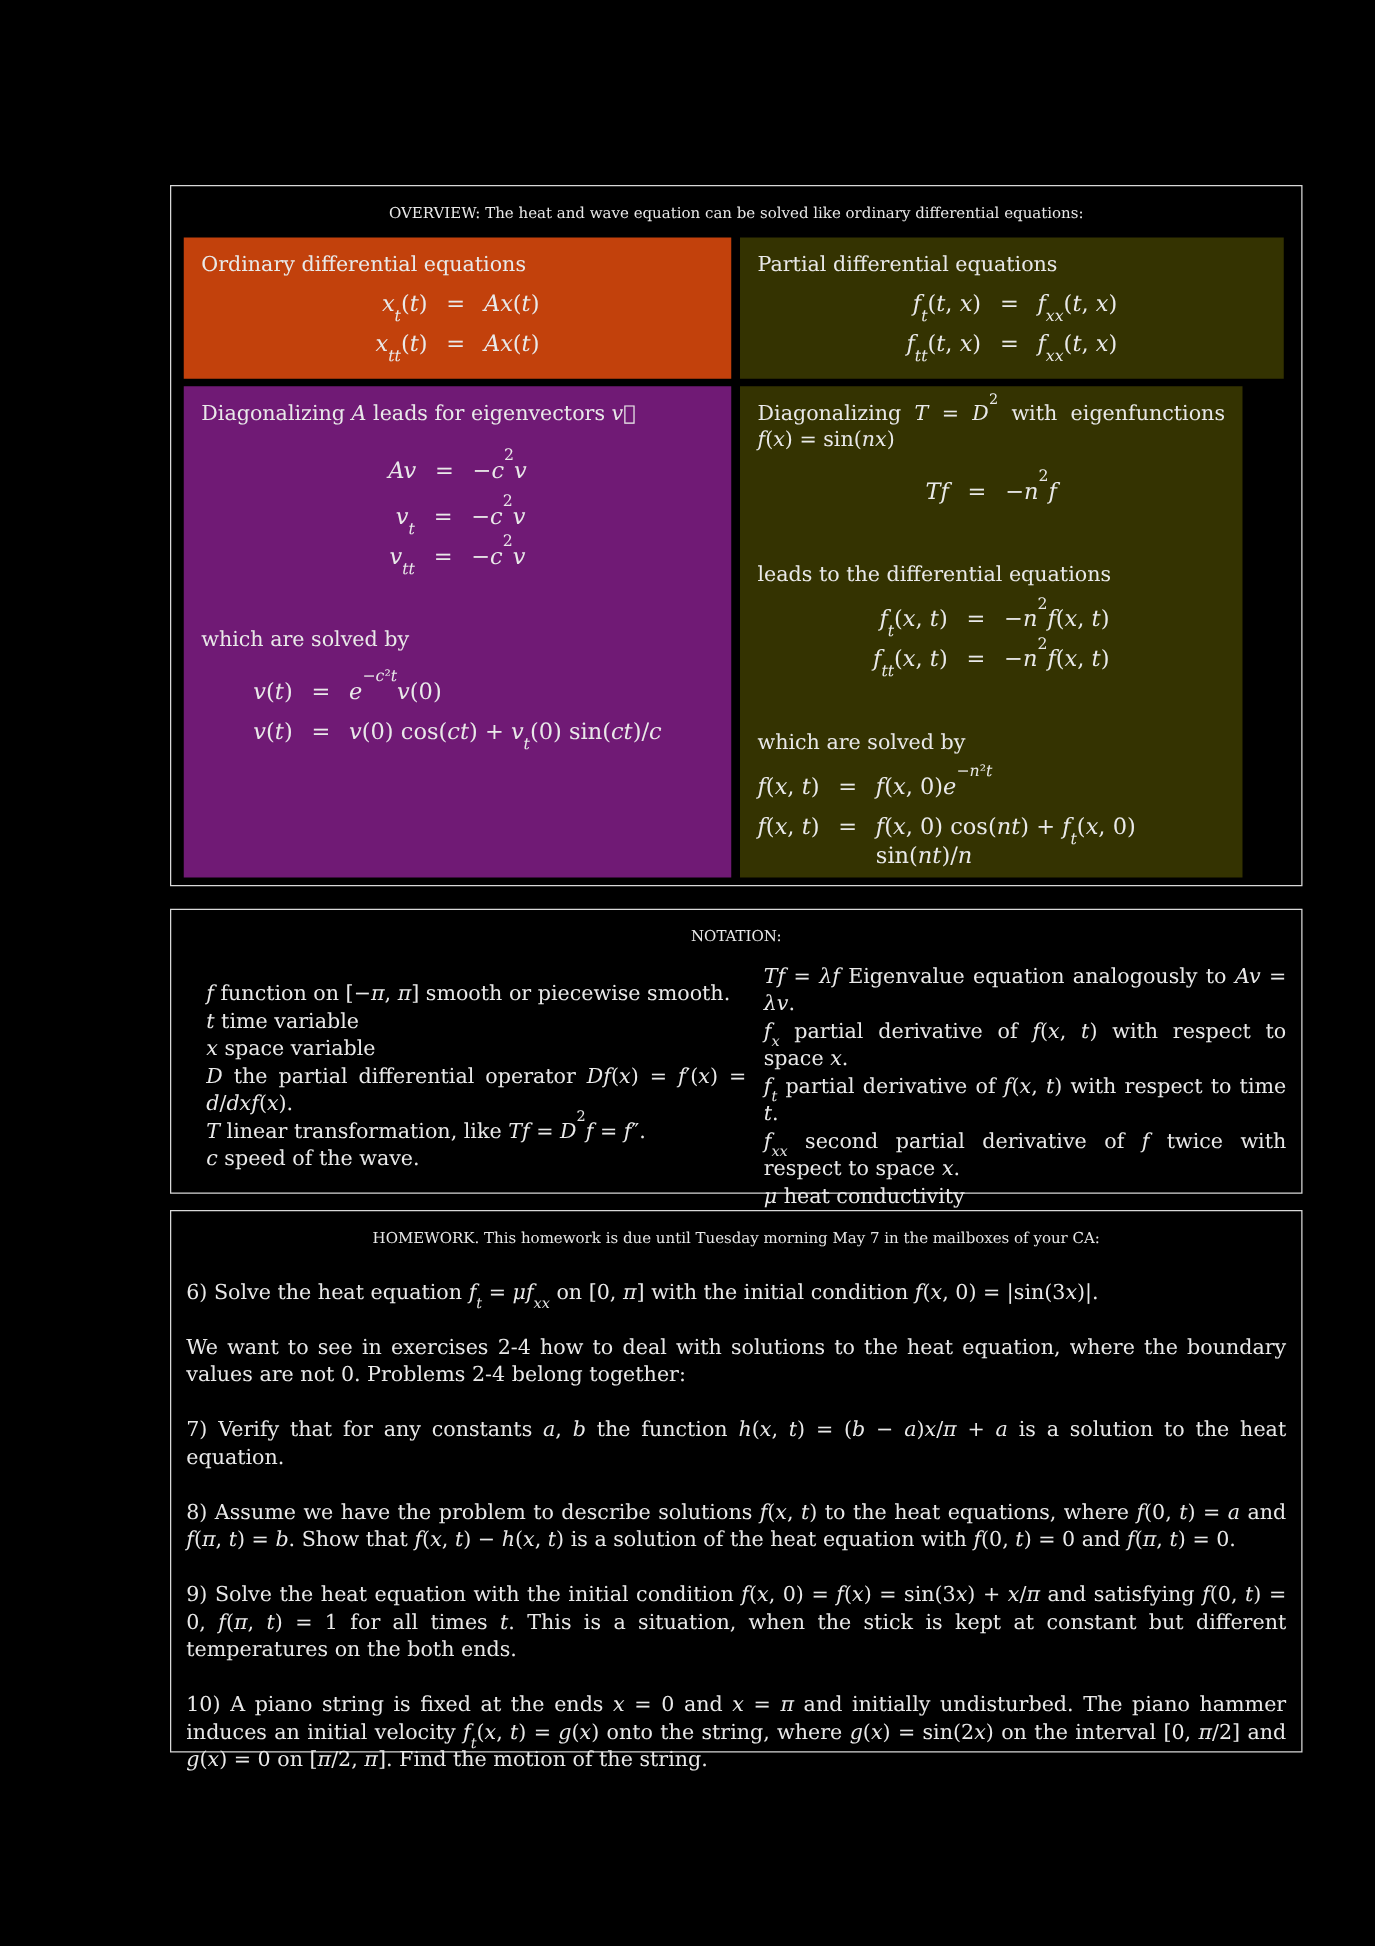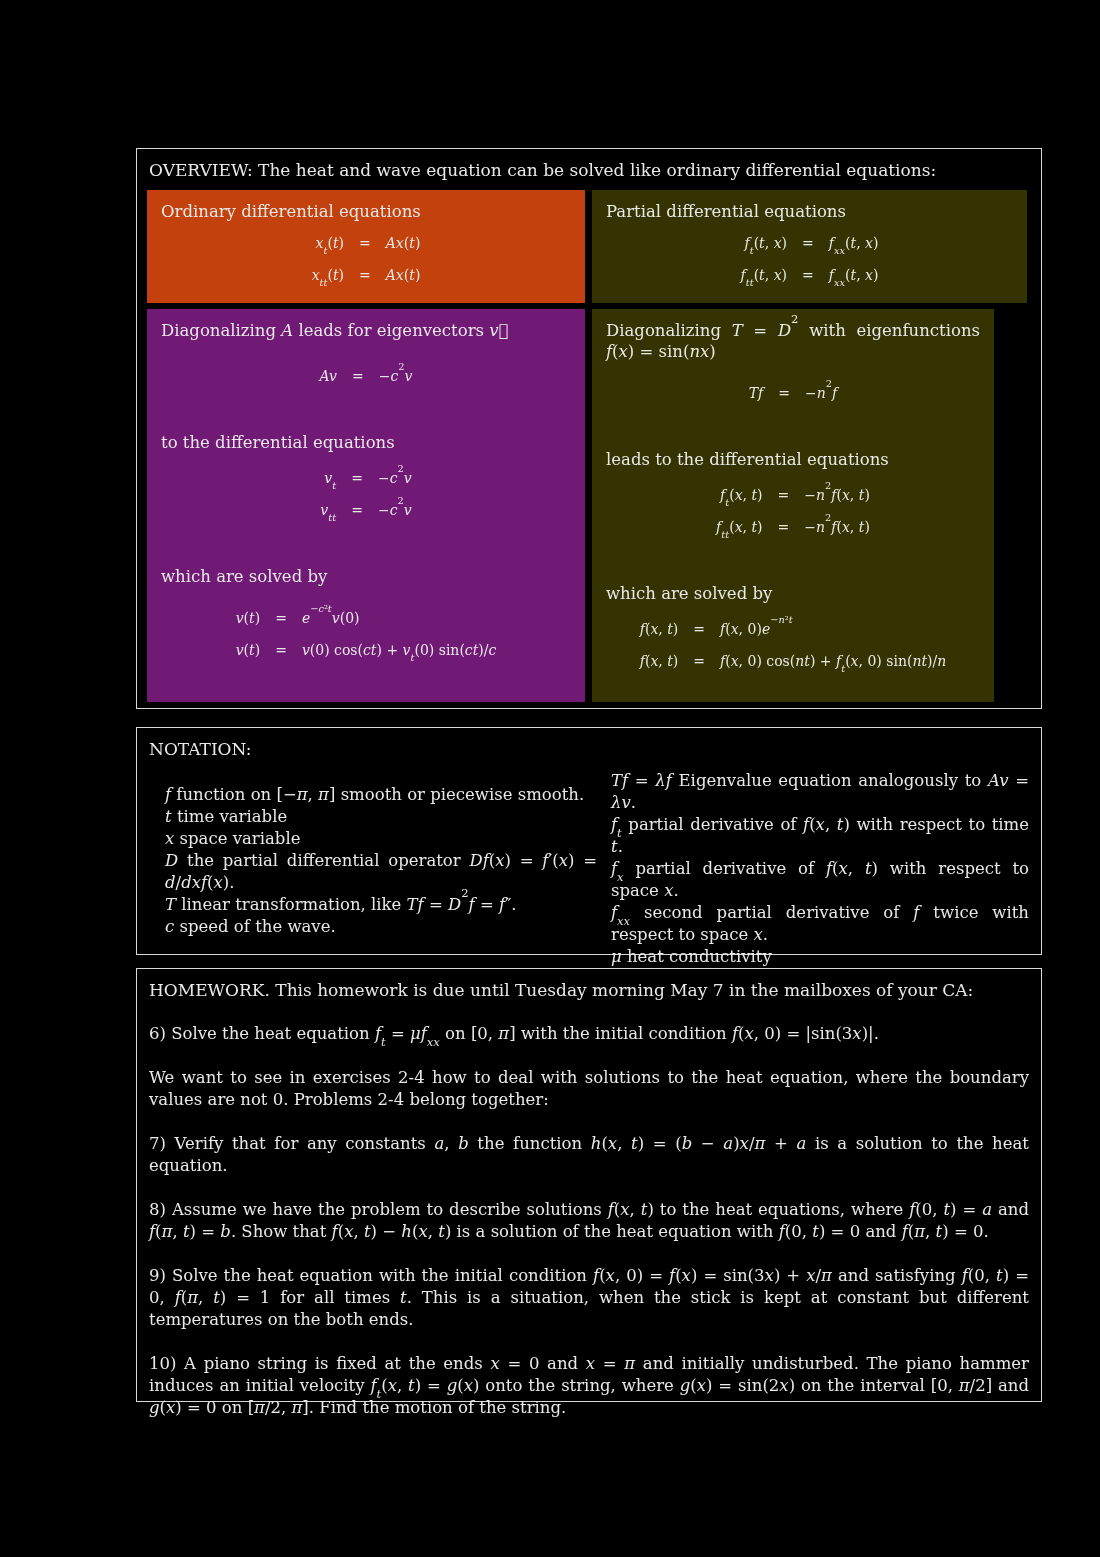--- a/index.html
+++ b/index.html
@@ -13,41 +13,41 @@
   }
   .panel {
     position: absolute;
     border: 1px solid #d9d9d9;
     background: #000;
   }
   #overview { left: 136px; top: 148px; width: 906px; height: 561px; }
   #notation { left: 136px; top: 727px; width: 906px; height: 228px; }
   #homework { left: 136px; top: 968px; width: 906px; height: 434px; }
 
-  .panel-title { font-size: 17px; line-height: 22px; padding: 10px 12px 0 12px; }
+  .panel-title { font-size: 12px; line-height: 22px; padding: 10px 12px 0 12px; text-align: center; }
 
   .cbox {
     position: absolute;
     padding: 11px 14px;
     font-size: 16.5px;
     line-height: 21px;
     overflow: hidden;
   }
   #ode1 { left: 10px; top: 41px;  width: 438px; height: 113px; background: #2f0233; }
   #pde1 { left: 455px; top: 41px; width: 435px; height: 113px; background: #343301; }
   #ode2 { left: 10px; top: 160px;  width: 438px; height: 393px; background: #2f0233; }
   #pde2 { left: 455px; top: 160px; width: 402px; height: 393px; background: #343301; }
 
   .eqwrap { text-align: center; }
   .eqn {
     display: inline-grid;
     grid-template-columns: auto auto auto;
     column-gap: 15px;
     row-gap: 9px;
-    font-size: 14px;
+    font-size: 18px;
     line-height: 23px;
     align-items: baseline;
     text-align: left;
   }
   .eqn .l { text-align: right; }
   .eqn .c { text-align: center; }
 
   .mt10 { margin-top: 10px; }
   .mt14 { margin-top: 14px; }
   .mt20 { margin-top: 20px; }
@@ -106,21 +106,20 @@
 
   <div class="cbox" id="ode2" style="background: #701a75;">
     <div>Diagonalizing <span class="m"><i>A</i></span> leads for eigenvectors <span class="m"><i>v⃗</i></span></div>
     <div class="eqwrap mt24">
       <div class="eqn">
         <span class="l m"><span class="m"><i>Av</i></span></span>
         <span class="c">=</span>
         <span class="r m"><span class="m">−<i>c</i><sup>2</sup><i>v</i></span></span>
       </div>
     </div>
-    <div class="mt44">to the differential equations</div>
     <div class="eqwrap mt14">
       <div class="eqn">
         <span class="l m"><span class="m"><i>v</i><sub><i>t</i></sub></span></span>
         <span class="c">=</span>
         <span class="r m"><span class="m">−<i>c</i><sup>2</sup><i>v</i></span></span>
         <span class="l m"><span class="m"><i>v</i><sub><i>tt</i></sub></span></span>
         <span class="c">=</span>
         <span class="r m"><span class="m">−<i>c</i><sup>2</sup><i>v</i></span></span>
       </div>
     </div>
@@ -177,22 +176,22 @@
     <div class="note-col" id="note-left">
       <div class="entry"><span class="m"><i>f</i></span> function on <span class="m">[−<i>π</i>, <i>π</i>]</span> smooth or piecewise smooth.</div>
       <div class="entry"><span class="m"><i>t</i></span> time variable</div>
       <div class="entry"><span class="m"><i>x</i></span> space variable</div>
       <div class="entry"><span class="m"><i>D</i></span> the partial differential operator <span class="m"><i>Df</i>(<i>x</i>) = <i>f</i>′(<i>x</i>) = <i>d</i>/<i>dxf</i>(<i>x</i>)</span>.</div>
       <div class="entry"><span class="m"><i>T</i></span> linear transformation, like <span class="m"><i>Tf</i> = <i>D</i><sup>2</sup><i>f</i> = <i>f</i>″</span>.</div>
       <div class="entry"><span class="m"><i>c</i></span> speed of the wave.</div>
     </div>
     <div class="note-col" id="note-right">
       <div class="entry"><span class="m"><i>Tf</i> = <i>λf</i></span> Eigenvalue equation analogously to <span class="m"><i>Av</i> = <i>λv</i></span>.</div>
+      <div class="entry"><span class="m"><i>f</i><sub><i>x</i></sub></span> partial derivative of <span class="m"><i>f</i>(<i>x</i>, <i>t</i>)</span> with respect to space <span class="m"><i>x</i></span>.</div>
       <div class="entry"><span class="m"><i>f</i><sub><i>t</i></sub></span> partial derivative of <span class="m"><i>f</i>(<i>x</i>, <i>t</i>)</span> with respect to time <span class="m"><i>t</i></span>.</div>
-      <div class="entry"><span class="m"><i>f</i><sub><i>x</i></sub></span> partial derivative of <span class="m"><i>f</i>(<i>x</i>, <i>t</i>)</span> with respect to space <span class="m"><i>x</i></span>.</div>
       <div class="entry"><span class="m"><i>f</i><sub><i>xx</i></sub></span> second partial derivative of <span class="m"><i>f</i></span> twice with respect to space <span class="m"><i>x</i></span>.</div>
       <div class="entry"><span class="m"><i>μ</i></span> heat conductivity</div>
       <div class="entry"><span class="m"><i>f</i>(<i>x</i>) = −<i>f</i>(−<i>x</i>)</span> odd function, has sin Fourier series</div>
     </div>
   </div>
 </div>
 
 <div class="panel" id="homework">
   <div class="panel-title">HOMEWORK. This homework is due until Tuesday morning May 7 in the mailboxes of your CA:</div>
   <div class="hw-body">

